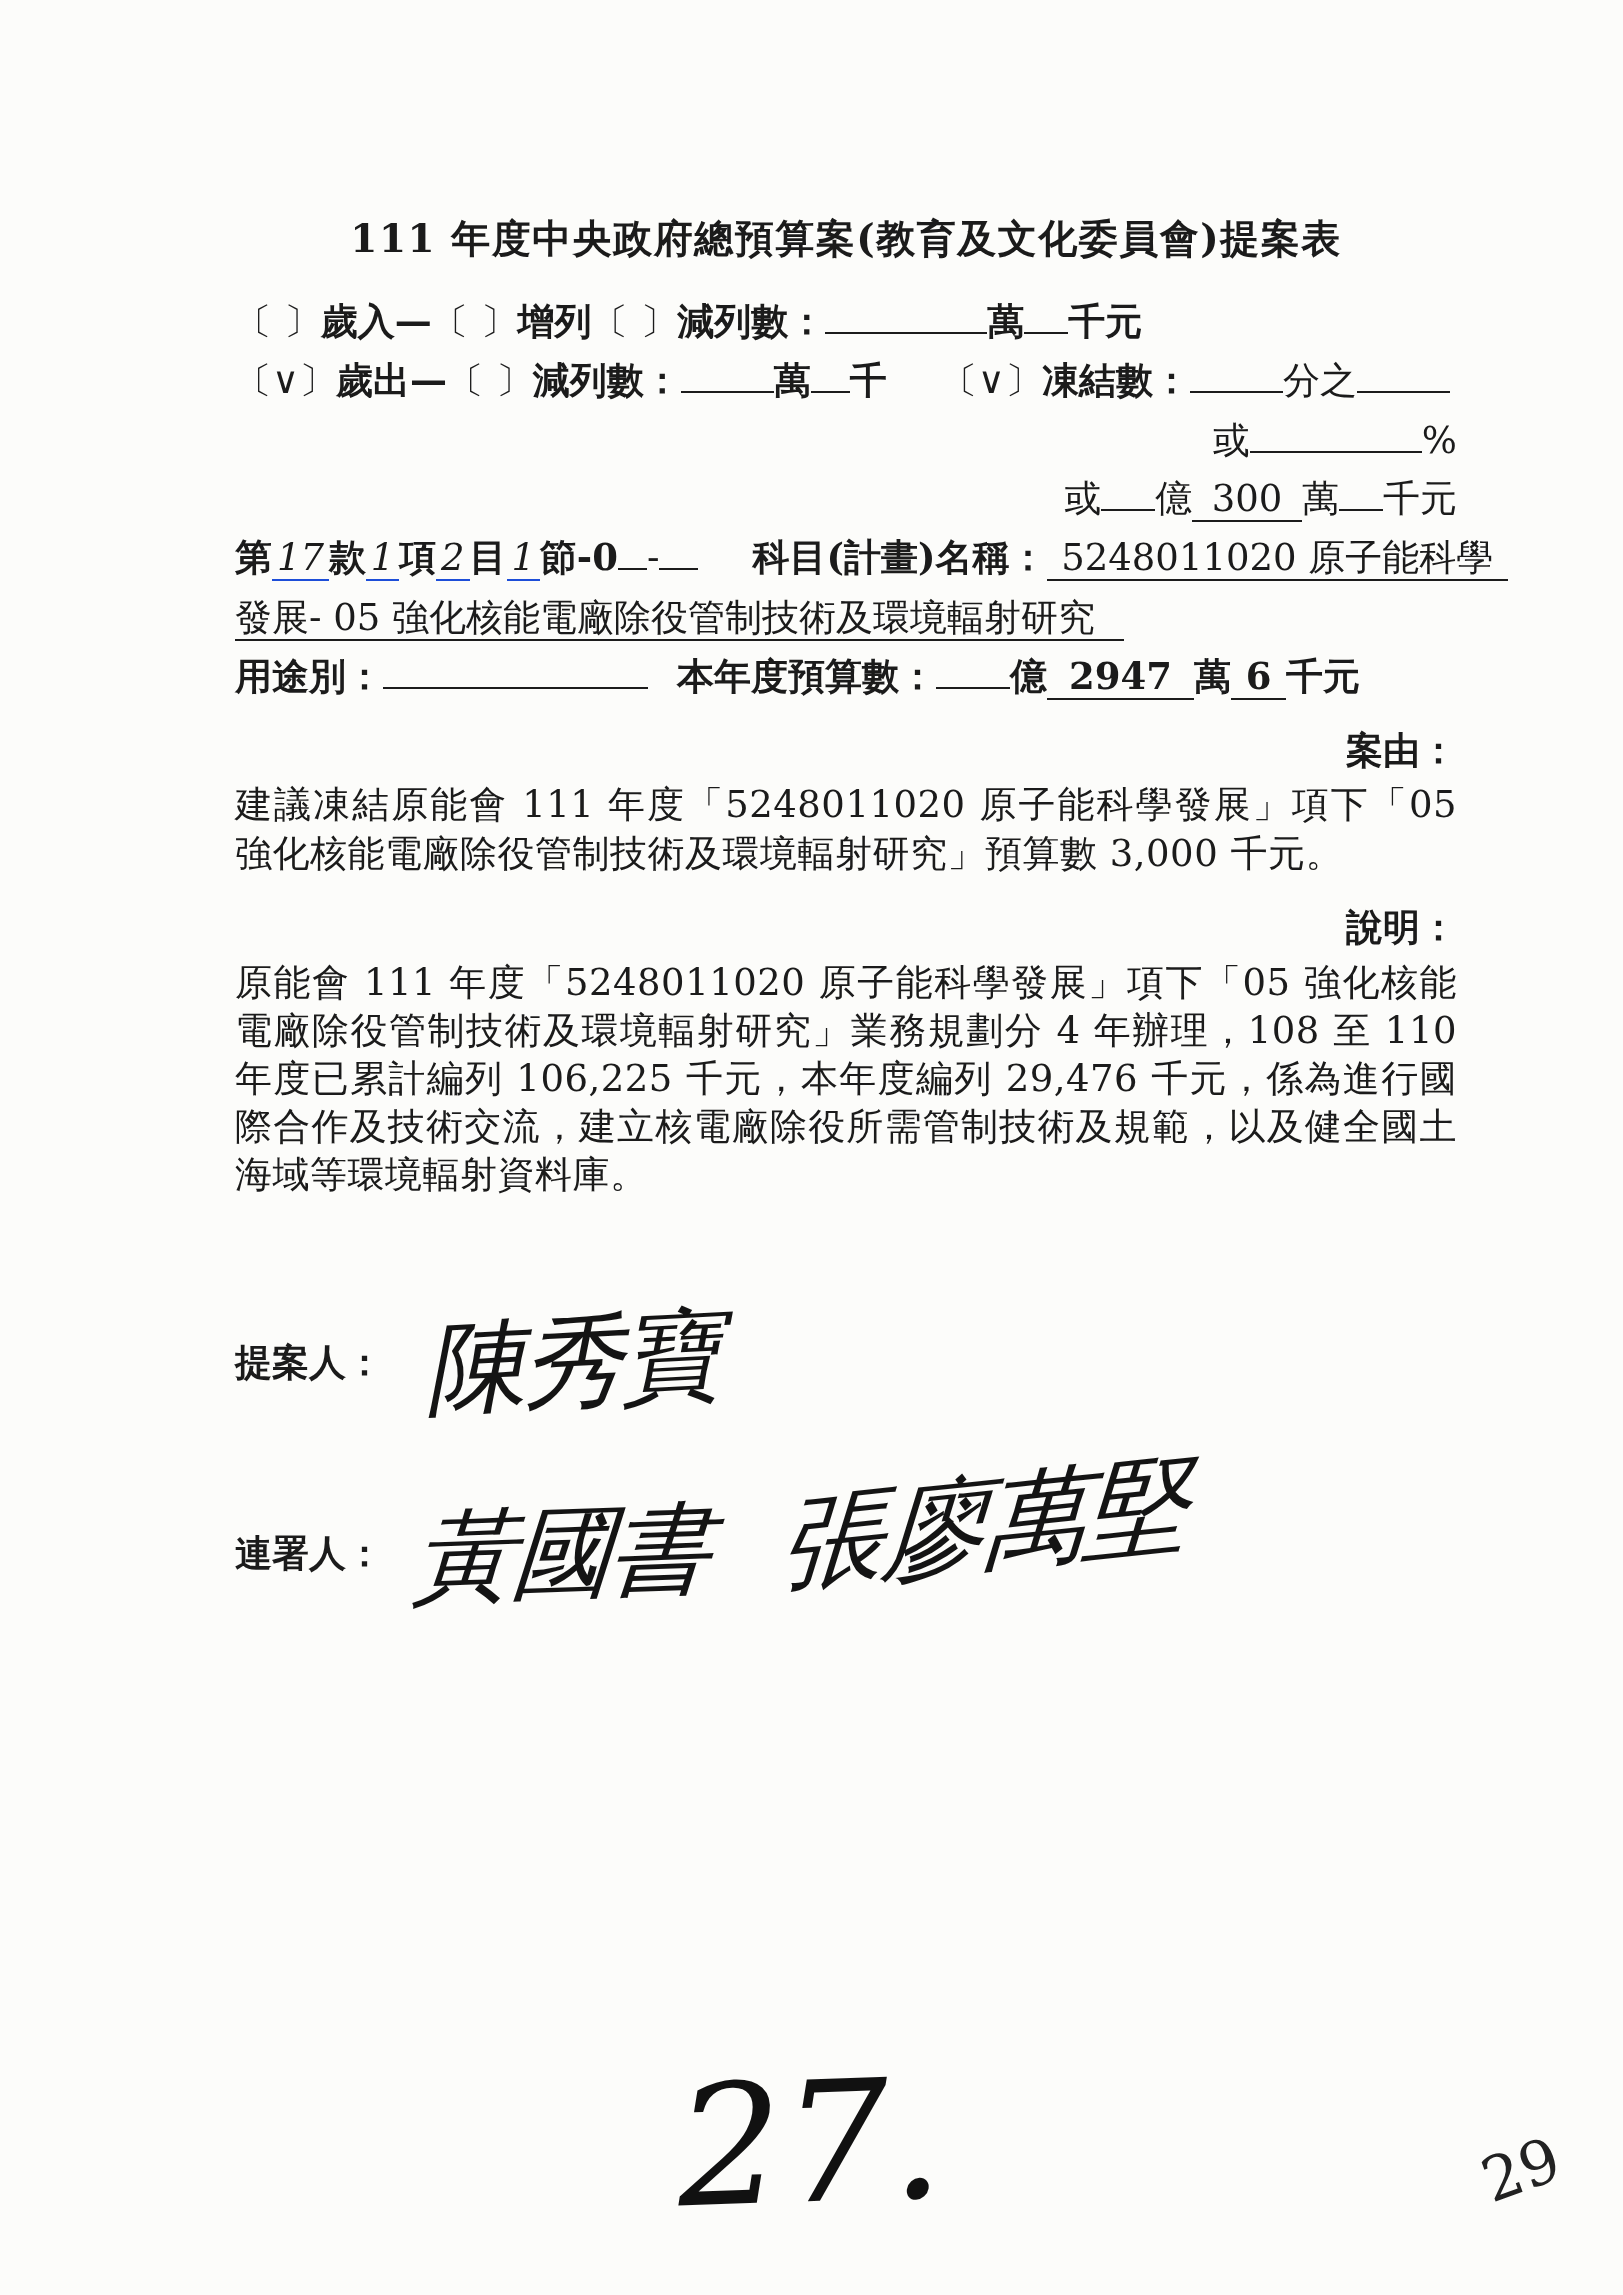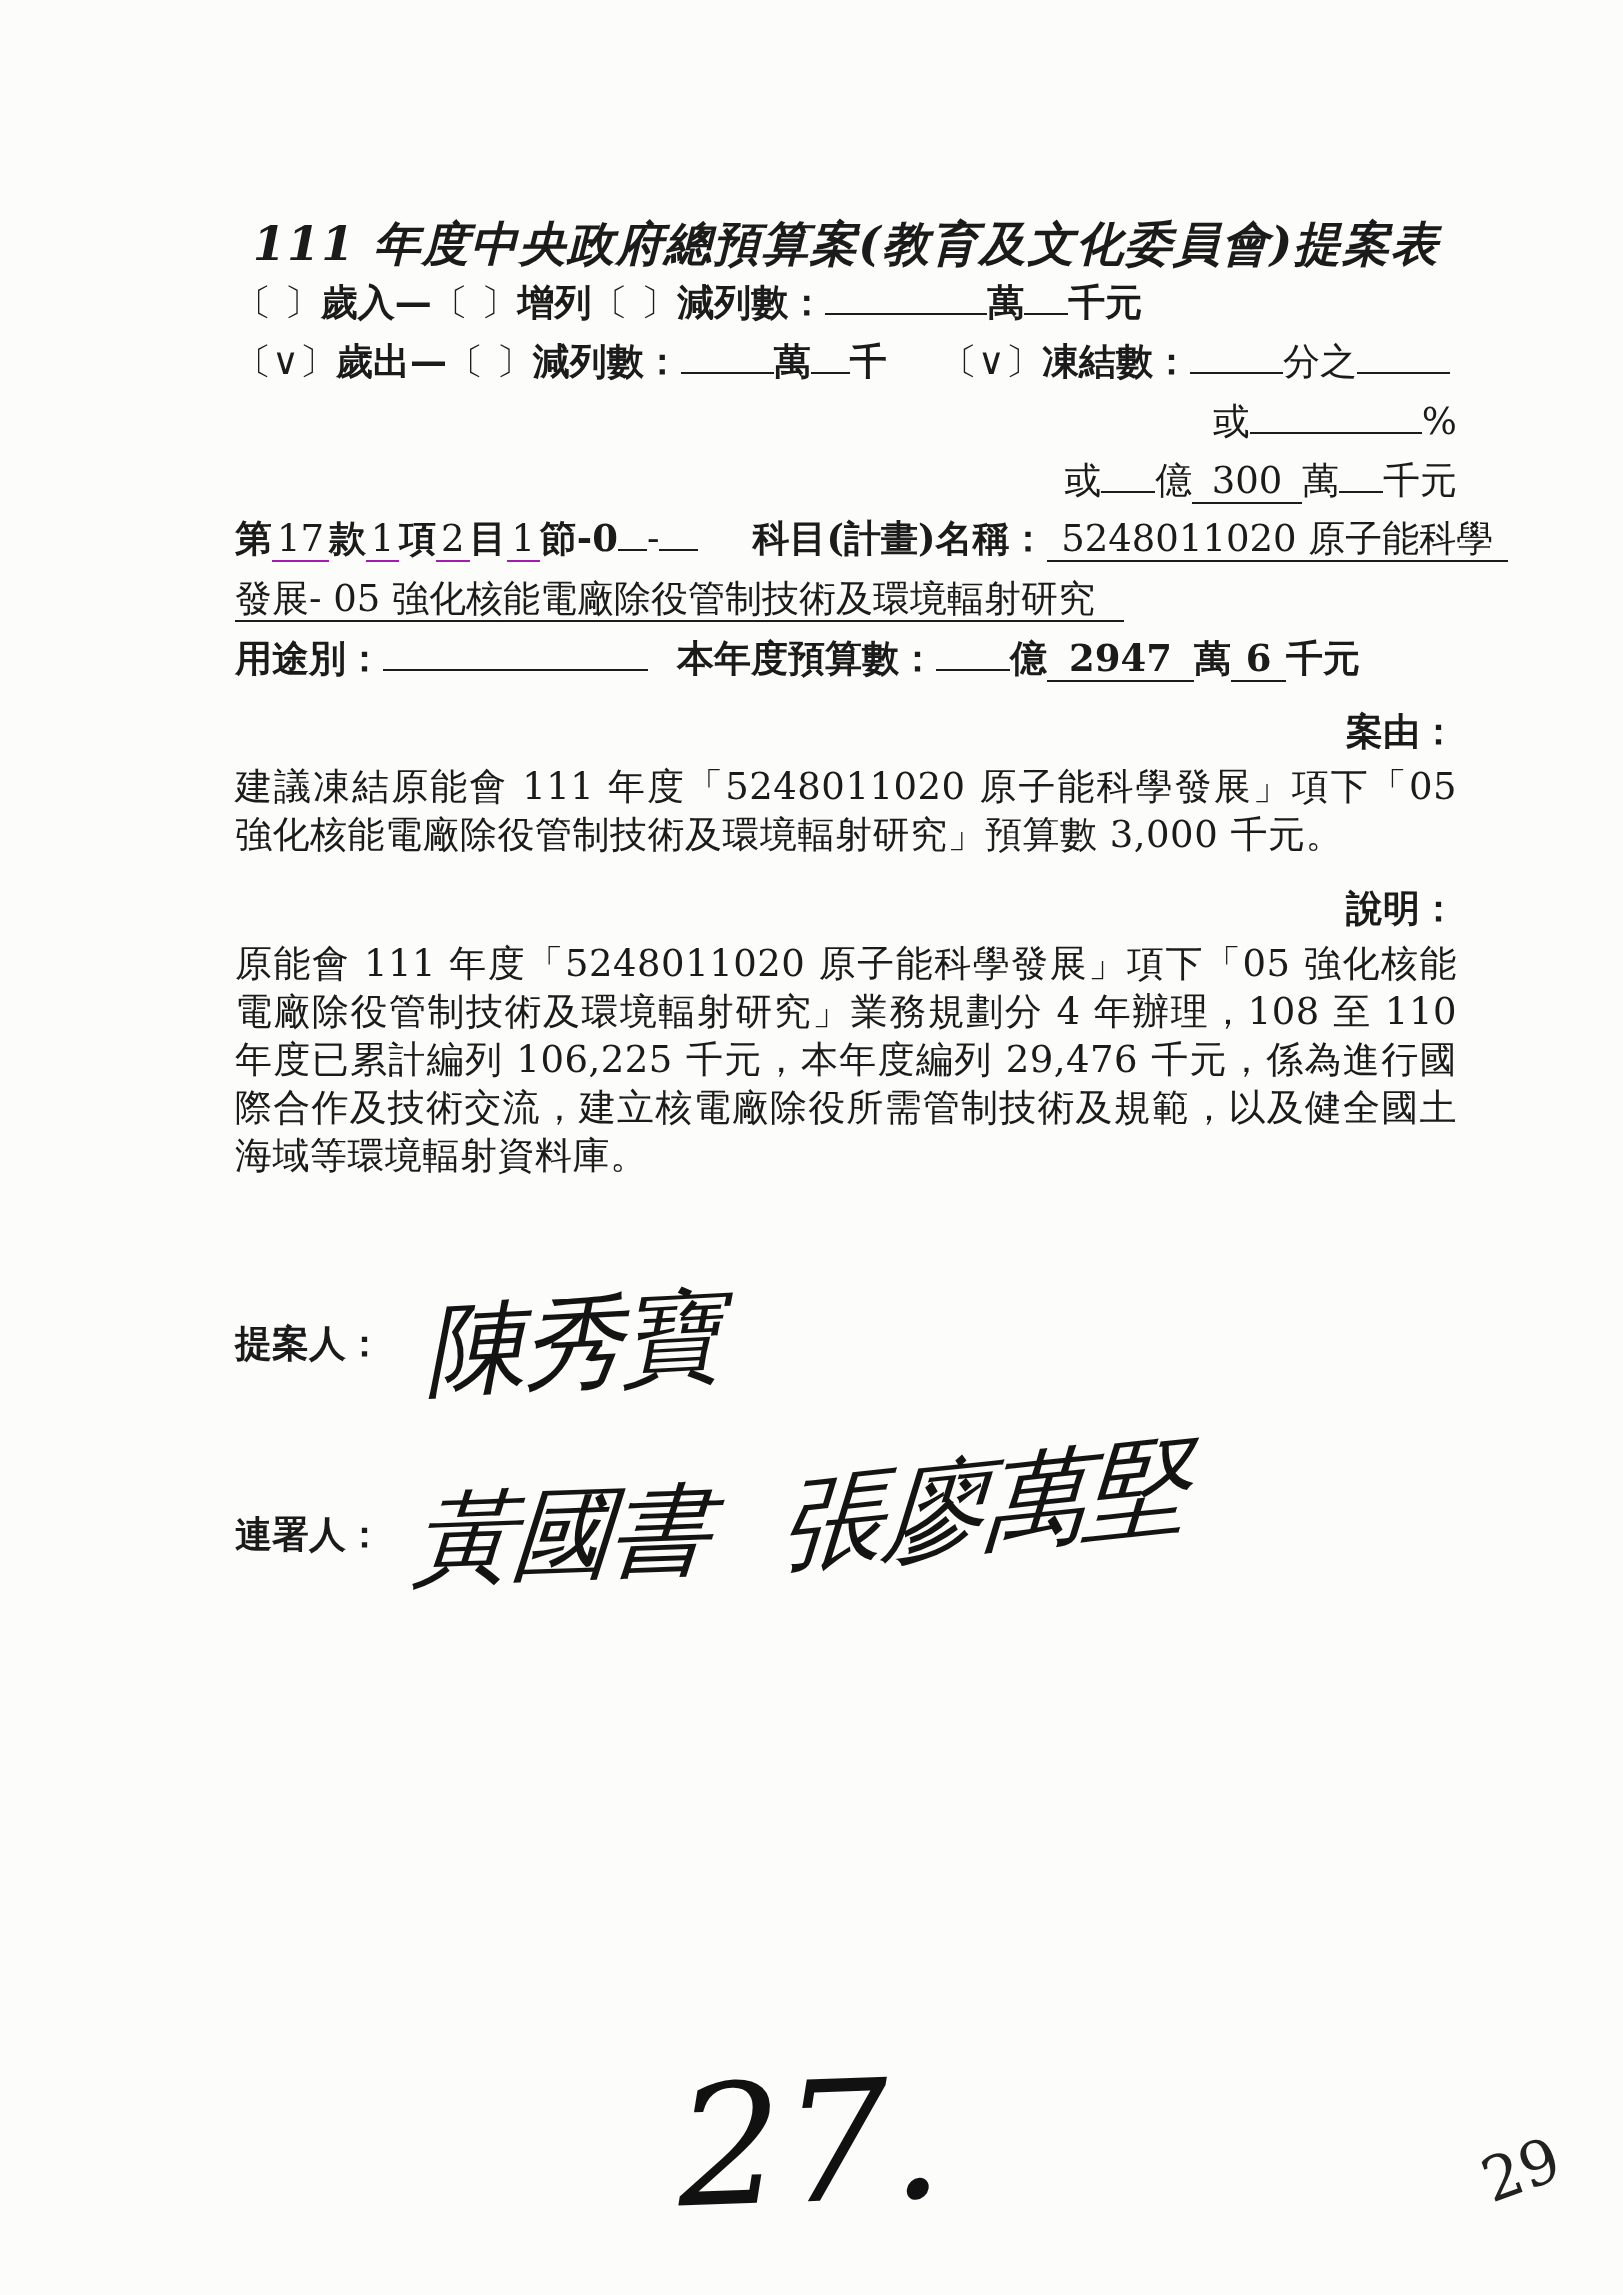--- a/index.html
+++ b/index.html
@@ -12,35 +12,35 @@
     color:#1b1b1b;
     font-family:"DejaVu Serif","Liberation Serif",serif;
     font-size:37px;
     line-height:1.4;
     overflow:hidden;
   }
   .content { padding:211px 167px 0 235px; }
   .title {
     text-align:center;
     font-weight:bold;
-    font-size:47px;
+    font-size:39px;
     letter-spacing:1.5px;
+    margin-bottom:30px;
     white-space:nowrap;
-    font-style:italic;
   }
   .form-line { margin-bottom:7.8px; white-space:nowrap; }
   .lbl { font-weight:bold; }
   .blank {
     display:inline-block;
     border-bottom:2px solid #1c1c1c;
     height:1em;
     vertical-align:baseline;
   }
   .uline { border-bottom:2px solid #1c1c1c; padding:0 10.8px; }
-  .uline-tight { border-bottom:2px solid #a21caf; padding:0 4.9px; }
+  .uline-tight { border-bottom:2px solid #1d4ed8; padding:0 4.9px;font-style:italic; }
   .val { font-weight:bold; }
   .right-line { text-align:right; margin-bottom:6.9px; white-space:nowrap; }
   .gap-sm { display:inline-block; width:29px; }
   .gap-md { display:inline-block; width:54px; }
   .gap-lg { display:inline-block; width:83px; }
   .section-heading { font-weight:bold; margin-top:21.6px; margin-bottom:4.9px;text-align:right; }
   .para {
     text-align:justify;
     line-height:1.3;
     letter-spacing:0.5px;

